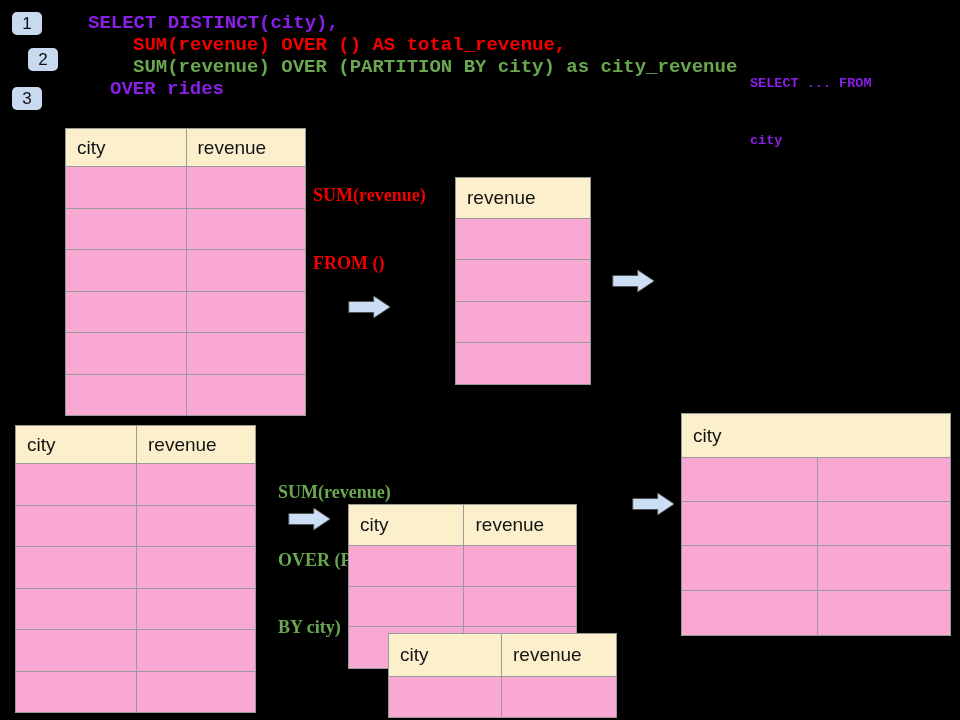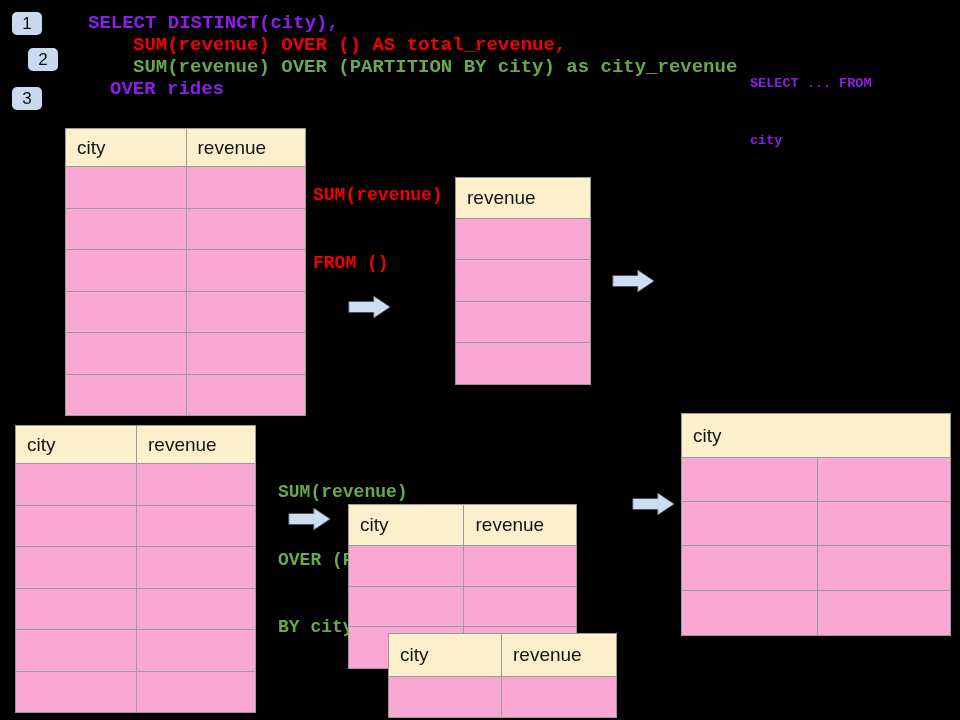--- a/index.html
+++ b/index.html
@@ -16,21 +16,21 @@
   .c-purple{color:var(--purple);}
   .c-red{color:var(--red);}
   .c-green{color:var(--green);}
   .sidecode{
     position:absolute;left:750px;top:36px;white-space:pre;
     font-family:"Liberation Mono","DejaVu Sans Mono",monospace;
     font-weight:bold;font-size:13.5px;line-height:19px;color:var(--purple);
   }
   .annot{
     position:absolute;white-space:pre;
-    font-family:Liberation Mono, monospace;
+    font-family:Liberation Serif, serif;
     font-weight:bold;font-size:18px;line-height:22.5px;
   }
   
   .badge{
     position:absolute;width:30px;height:23px;border-radius:5px;
     background:var(--badge);color:#111;font-size:17px;
     display:flex;align-items:center;justify-content:center;
   }
   
   .tbl{

